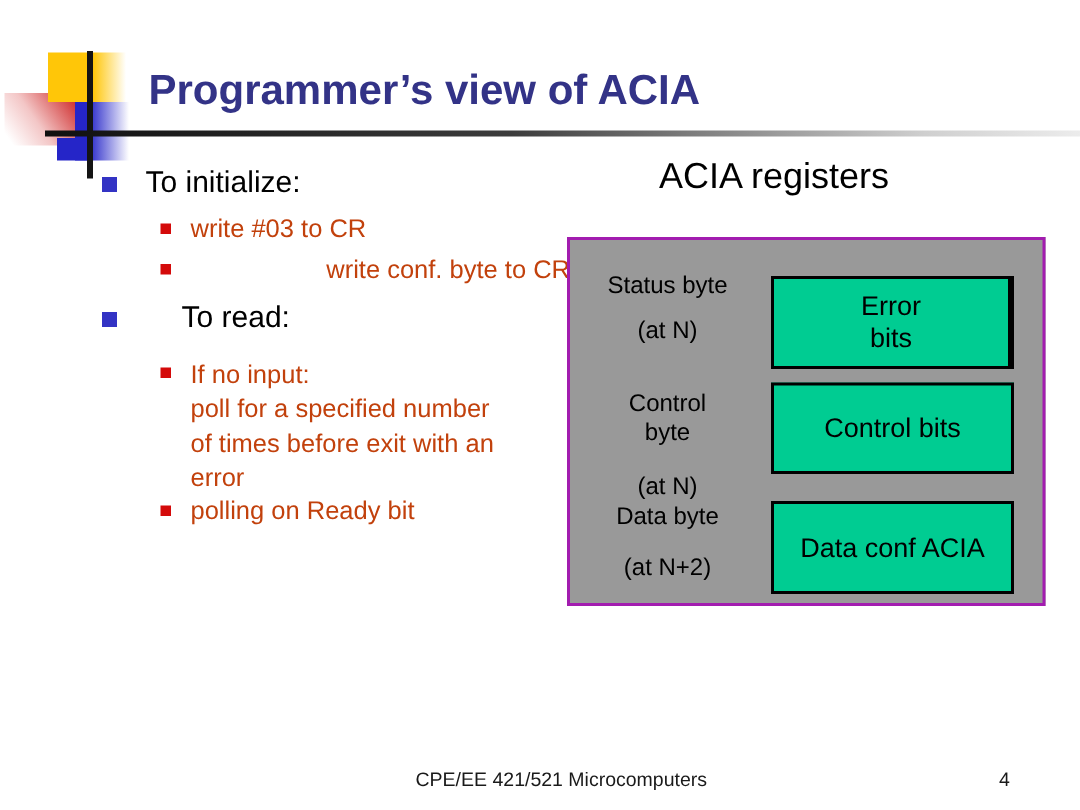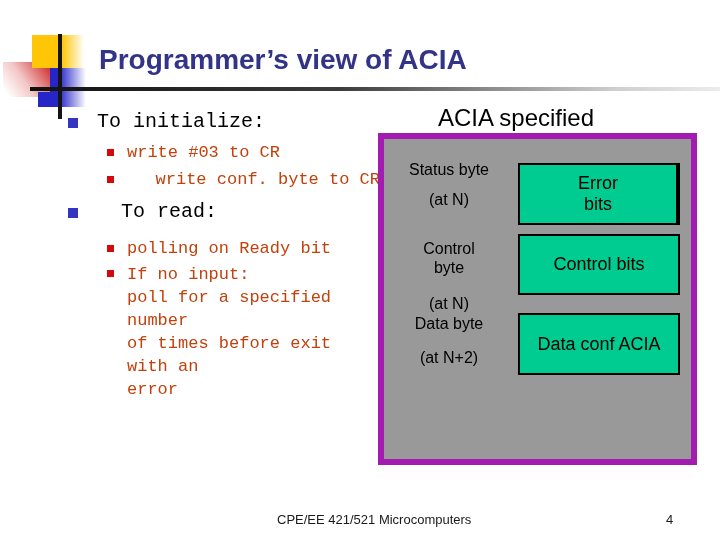--- a/index.html
+++ b/index.html
@@ -24,44 +24,44 @@
 
   
   .slide-title {
     position:absolute; left:99px; top:44px;
     font-size:28px; font-weight:bold; line-height:32px;
     color: var(--title-text, #333387);
     white-space:nowrap;
   }
 
   
-  .content { position:absolute; left:68px; top:110px; width:312px;font-family:Liberation Mono, monospace; }
+  .content { position:absolute; left:68px; top:110px; width:312px; }
   .l1-item { display:flex; align-items:flex-start; margin:0; }
   .l1-bullet { flex:none; width:10px; height:10px; margin-top:8px; background: var(--bullet-level1, #3333c4); }
   .l1-text { margin-left:19px; font-size:20px; line-height:24px; color:#000; }
   .l2-item { display:flex; align-items:flex-start; margin-left:39px; }
   .l2-bullet { flex:none; width:7px; height:7px; margin-top:7px; background: var(--bullet-level2, #d40a0a); }
   .l2-text { margin-left:13px; font-size:17px; line-height:21px; color:#c2410c; white-space:pre-line; }
   .mb8  { margin-bottom:8px; }
   .mb6  { margin-bottom:6px; }
   .mb10 { margin-bottom:10px;justify-content:space-between; }
   .mb14 { margin-bottom:14px;gap:24px; }
   .mb4  { margin-bottom:4px; }
   .lh23 { line-height:23px; }
 
   
   .registers-heading {
     position:absolute; left:380px; top:104px; width:272px;
     text-align:center; font-size:24px; line-height:28px; color:#000;
     white-space:nowrap;
   }
   .reg-panel {
-    position:absolute; left:378px; top:133px; width:319px; height:332px;
+    position:absolute; left:378px; top:158px; width:319px; height:246px;
     background: var(--panel-gray, #999999);
-    border:6px solid #a21caf; box-sizing:border-box;
+    border:2px solid #a21caf; box-sizing:border-box;
   }
   .reg-label {
     position:absolute; left:2px; width:126px; text-align:center;
     font-size:16px; line-height:19px; color:#000; white-space:pre-line;
   }
   .lbl-status     { top:21px; }
   .lbl-status-at  { top:51px; }
   .lbl-control    { top:100px; }
   .lbl-control-at { top:155px; }
   .lbl-data       { top:175px; }
@@ -117,36 +117,36 @@
     <div class="l2-item mb10">
       <span class="l2-bullet"></span>
       <span class="l2-text">write conf. byte to CR</span>
     </div>
 
     <div class="l1-item mb14">
       <span class="l1-bullet"></span>
       <span class="l1-text">To read:</span>
     </div>
 
-    <div class="l2-item mb4">
-      <span class="l2-bullet"></span>
-      <span class="l2-text">polling on Ready bit</span>
-    </div>
-
     <div class="l2-item">
       <span class="l2-bullet"></span>
       <span class="l2-text lh23">If no input:
 poll for a specified number
 of times before exit with an
 error</span>
     </div>
 
+    <div class="l2-item mb4">
+      <span class="l2-bullet"></span>
+      <span class="l2-text">polling on Ready bit</span>
+    </div>
+
   </div>
 
-  <div class="registers-heading">ACIA specified</div>
+  <div class="registers-heading">ACIA registers</div>
 
   <div class="reg-panel">
 
     <div class="reg-label lbl-status">Status byte</div>
     <div class="reg-label lbl-status-at">(at N)</div>
     <div class="reg-label lbl-control">Control
 byte</div>
     <div class="reg-label lbl-control-at">(at N)</div>
     <div class="reg-label lbl-data">Data byte</div>
     <div class="reg-label lbl-data-at">(at N+2)</div>

